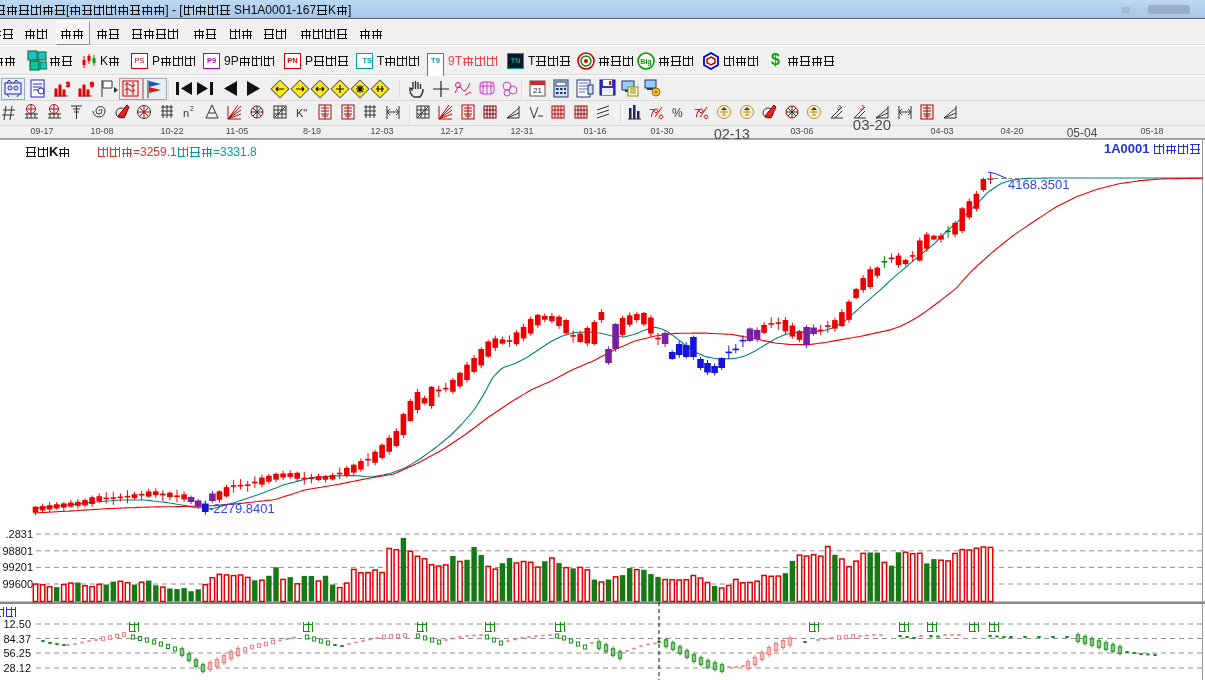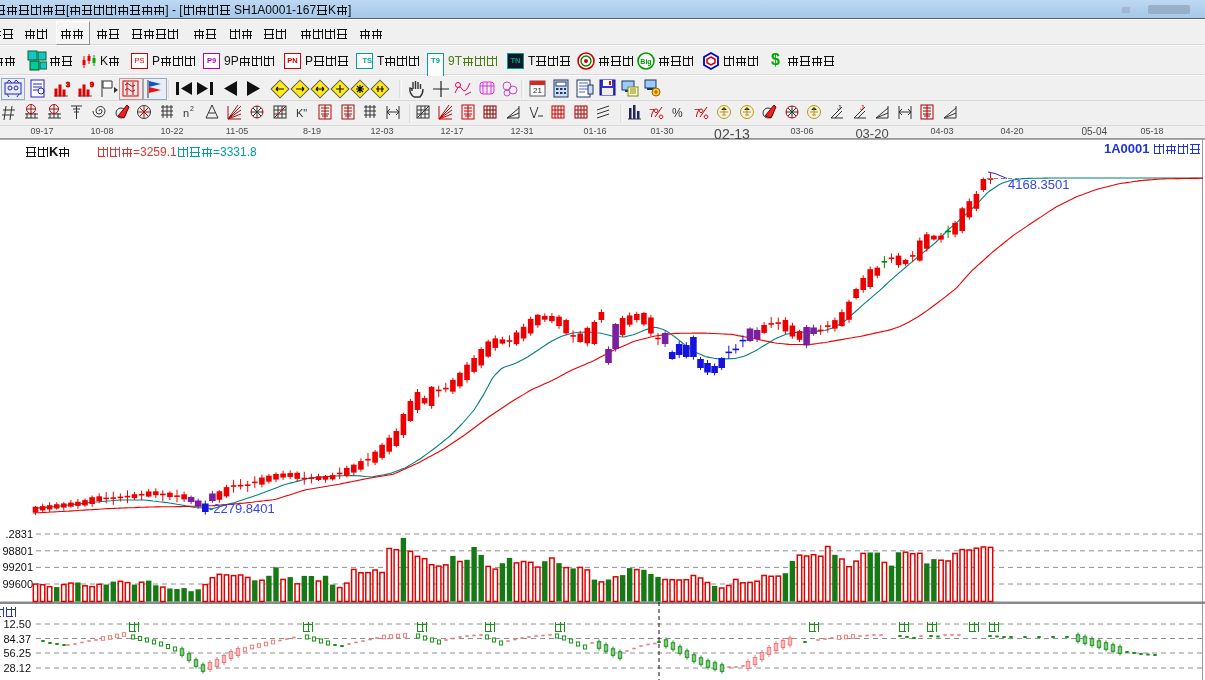--- a/index.html
+++ b/index.html
@@ -55,21 +55,21 @@
 <div class="ab" style="left:100px;top:54px;font-size:12px;color:#111"><u>K</u><i class="cj g2"></i></div>
 <div class="ab" style="left:131px;top:53px;width:17px;height:16px;border:1.5px solid #d00000;background:#fff;color:#d00000;font-size:7.5px;font-weight:normal;text-align:center;line-height:13px;letter-spacing:0">PS</div>
 <div class="ab" style="left:152px;top:54px;font-size:12px;color:#111"><u>P</u><i class="cj g2"></i><i class="cj g1"></i><i class="cj g1"></i></div>
 <div class="ab" style="left:203px;top:53px;width:17px;height:16px;border:1.5px solid #b000b0;background:#fff;color:#b000b0;font-size:7.5px;font-weight:bold;text-align:center;line-height:13px;letter-spacing:0">P9</div>
 <div class="ab" style="left:224px;top:54px;font-size:12px;color:#111"><u>9P</u><i class="cj g2"></i><i class="cj g1"></i><i class="cj g1"></i></div>
 <div class="ab" style="left:284px;top:53px;width:17px;height:16px;border:1.5px solid #d00000;background:#fff;color:#d00000;font-size:7.5px;font-weight:bold;text-align:center;line-height:13px;letter-spacing:0">PN</div>
 <div class="ab" style="left:305px;top:54px;font-size:12px;color:#111"><u>P</u><i class="cj g0"></i><i class="cj g1"></i><i class="cj g0"></i></div>
 <div class="ab" style="left:356px;top:53px;width:17px;height:16px;border:1.5px solid #00a0a0;background:#fff;color:#00a0a0;font-size:7.5px;font-weight:bold;text-align:right;line-height:13px;letter-spacing:0">TS</div>
 <div class="ab" style="left:377px;top:54px;font-size:12px;color:#111"><u>T</u><i class="cj g2"></i><i class="cj g1"></i><i class="cj g1"></i></div>
 <div class="ab" style="left:427px;top:53px;width:17px;height:27px;border:1.5px solid #00a0a0;background:#fff;color:#00a0a0;font-size:7.5px;font-weight:bold;text-align:center;line-height:13px;letter-spacing:0">T9</div>
-<div class="ab" style="left:448px;top:54px;font-size:12px;color:#4d7c0f"><u>9T</u><i class="cj g2"></i><i class="cj g1"></i><i class="cj g1"></i></div>
+<div class="ab" style="left:448px;top:54px;font-size:12px;color:#ef4444"><u>9T</u><i class="cj g2"></i><i class="cj g1"></i><i class="cj g1"></i></div>
 <div class="ab" style="left:507px;top:53px;width:17px;height:16px;border:1.5px solid #00a080;background:#0f172a;color:#00a080;font-size:7.5px;font-weight:bold;text-align:center;line-height:13px;letter-spacing:0">TN</div>
 <div class="ab" style="left:528px;top:54px;font-size:12px;color:#111"><u>T</u><i class="cj g0"></i><i class="cj g1"></i><i class="cj g0"></i></div>
 <svg class="ab" style="left:577px;top:52px" width="18" height="18">
 <circle cx="9" cy="9" r="8" fill="#fff" stroke="#c00" stroke-width="1.6"></circle>
 <circle cx="9" cy="9" r="5" fill="none" stroke="#080" stroke-width="1.4"></circle>
 <circle cx="9" cy="9" r="2" fill="#c00"></circle>
   </svg>
 <div class="ab" style="left:598px;top:54px;font-size:12px;color:#111"><i class="cj g2"></i><i class="cj g0"></i><i class="cj g1"></i></div>
 <svg class="ab" style="left:637px;top:52px" width="18" height="18">
 <circle cx="9" cy="9" r="8" fill="#fff" stroke="#090" stroke-width="1.6"></circle>
@@ -404,24 +404,24 @@
 <div class="ab" style="left:172px;top:126px;width:50px;text-align:center;font-size:9px;color:#4a4a4a;transform:translateX(-25px)">10-22</div>
 <div class="ab" style="left:237px;top:126px;width:50px;text-align:center;font-size:9px;color:#4a4a4a;transform:translateX(-25px)">11-05</div>
 <div class="ab" style="left:312px;top:126px;width:50px;text-align:center;font-size:9px;color:#4a4a4a;transform:translateX(-25px)">8-19</div>
 <div class="ab" style="left:382px;top:126px;width:50px;text-align:center;font-size:9px;color:#4a4a4a;transform:translateX(-25px)">12-03</div>
 <div class="ab" style="left:452px;top:126px;width:50px;text-align:center;font-size:9px;color:#4a4a4a;transform:translateX(-25px)">12-17</div>
 <div class="ab" style="left:522px;top:126px;width:50px;text-align:center;font-size:9px;color:#4a4a4a;transform:translateX(-25px)">12-31</div>
 <div class="ab" style="left:595px;top:126px;width:50px;text-align:center;font-size:9px;color:#4a4a4a;transform:translateX(-25px)">01-16</div>
 <div class="ab" style="left:662px;top:126px;width:50px;text-align:center;font-size:9px;color:#4a4a4a;transform:translateX(-25px)">01-30</div>
 <div class="ab" style="left:732px;top:126px;width:50px;text-align:center;font-size:14px;color:#4a4a4a;transform:translateX(-25px)">02-13</div>
 <div class="ab" style="left:802px;top:126px;width:50px;text-align:center;font-size:9px;color:#4a4a4a;transform:translateX(-25px)">03-06</div>
-<div class="ab" style="left:872px;top:126px;width:50px;text-align:center;font-size:13px;color:#4a4a4a;transform:translateX(-25px)">03-20</div>
+<div class="ab" style="left:872px;top:116px;width:50px;text-align:center;font-size:15px;color:#4a4a4a;transform:translateX(-25px)">03-20</div>
 <div class="ab" style="left:942px;top:126px;width:50px;text-align:center;font-size:9px;color:#4a4a4a;transform:translateX(-25px)">04-03</div>
 <div class="ab" style="left:1012px;top:126px;width:50px;text-align:center;font-size:9px;color:#4a4a4a;transform:translateX(-25px)">04-20</div>
-<div class="ab" style="left:1082px;top:126px;width:50px;text-align:right;font-size:10px;color:#4a4a4a;transform:translateX(-25px)">05-04</div>
+<div class="ab" style="left:1082px;top:126px;width:50px;text-align:center;font-size:12px;color:#4a4a4a;transform:translateX(-25px)">05-04</div>
 <div class="ab" style="left:1152px;top:126px;width:50px;text-align:center;font-size:9px;color:#4a4a4a;transform:translateX(-25px)">05-18</div>
 <svg class="ab" style="left:0;top:0" width="1205" height="680">
     <line x1="0" y1="139.5" x2="1205" y2="139.5" stroke="#aaa"></line>
     <line x1="1202.5" y1="139" x2="1202.5" y2="680" stroke="#999"></line>
     <line x1="36" y1="534.0" x2="1205" y2="534.0" stroke="#909090" stroke-dasharray="5,4"></line>
     <text x="33" y="538.0" font-size="11" text-anchor="end" fill="#111">.2831</text>
     <line x1="36" y1="550.8" x2="1205" y2="550.8" stroke="#909090" stroke-dasharray="5,4"></line>
     <text x="33" y="554.8" font-size="11" text-anchor="end" fill="#111">98801</text>
     <line x1="36" y1="567.4" x2="1205" y2="567.4" stroke="#909090" stroke-dasharray="5,4"></line>
     <text x="33" y="571.4" font-size="11" text-anchor="end" fill="#111">99201</text>

